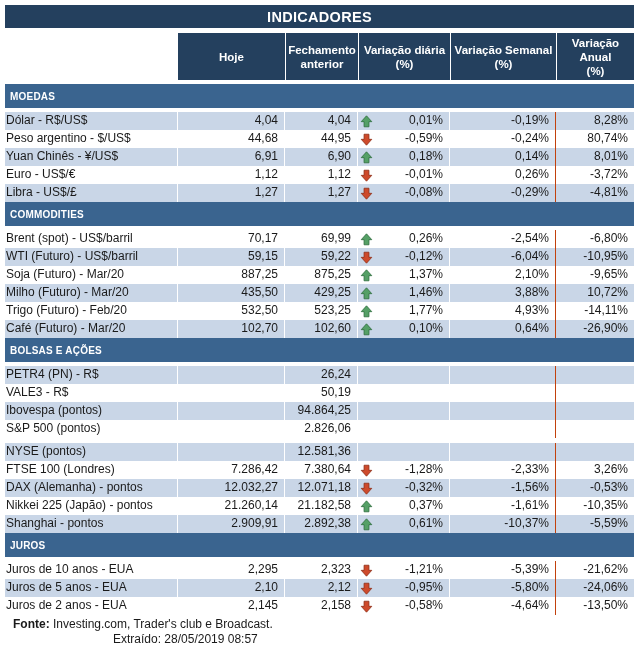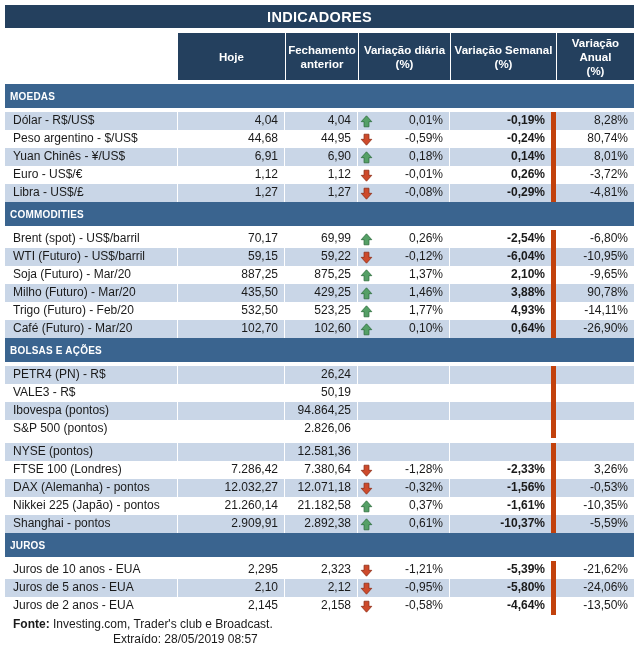--- a/index.html
+++ b/index.html
@@ -25,26 +25,26 @@
   .ch-fech{width:73px;}
   .ch-diaria{width:92px;}
   .ch-semanal{width:106px;}
   .ch-anual{width:78px;}
 
   .section-bar{width:629px;height:24px;background:var(--section);color:#fff;font-size:10px;font-weight:bold;display:flex;align-items:center;padding-left:5px;margin-bottom:4px;letter-spacing:.2px;}
 
   .row{display:flex;width:629px;height:18px;line-height:17px;font-size:12px;}
   .row.shaded{background:var(--shade);}
   .cell{height:18px;overflow:hidden;white-space:nowrap;}
-  .c-label{width:173px;padding-left:8px;border-right:1px solid #fff;}
+  .c-label{width:173px;padding-left:1px;border-right:1px solid #fff;}
   .c-hoje{width:107px;border-right:1px solid #fff;}
   .c-fech{width:73px;border-right:1px solid #fff;}
   .c-arrow{width:17px;display:flex;align-items:center;justify-content:flex-start;padding-left:2px;}
   .c-diaria{width:75px;border-right:1px solid #fff;}
-  .c-semanal{width:106px;border-right:5px solid #c2410c;font-weight:bold;}
+  .c-semanal{width:106px;border-right:1px solid #c2410c;}
   .c-anual{width:78px;}
   .num{text-align:right;padding-right:6px;}
   .row-spacer{height:5px;width:629px;background:#fff;}
 
   .arrow{display:block;}
   .arrow path{stroke-width:1;stroke-linejoin:round;}
   .arrow-up path{fill:var(--up);stroke:var(--up-stroke);}
   .arrow-down path{fill:var(--down);stroke:var(--down-stroke);}
 
   .footer{margin-top:2px;font-size:12px;line-height:15px;margin-left:8px;}
@@ -199,21 +199,21 @@
         <div class="cell c-label">Milho (Futuro) - Mar/20</div>
         <div class="cell c-hoje num">435,50</div>
         <div class="cell c-fech num">429,25</div>
         <div class="cell c-arrow">
           <svg class="arrow arrow-up" width="13" height="13" viewBox="0 0 16 16">
             <path d="M8 1 L14.5 8.2 L11 8.2 L11 14.5 L5 14.5 L5 8.2 L1.5 8.2 Z"></path>
           </svg>
         </div>
         <div class="cell c-diaria num">1,46%</div>
         <div class="cell c-semanal num">3,88%</div>
-        <div class="cell c-anual num">90,78%</div>
+        <div class="cell c-anual num">10,72%</div>
       </div>
       <div class="row">
         <div class="cell c-label">Trigo (Futuro) - Feb/20</div>
         <div class="cell c-hoje num">532,50</div>
         <div class="cell c-fech num">523,25</div>
         <div class="cell c-arrow">
           <svg class="arrow arrow-up" width="13" height="13" viewBox="0 0 16 16">
             <path d="M8 1 L14.5 8.2 L11 8.2 L11 14.5 L5 14.5 L5 8.2 L1.5 8.2 Z"></path>
           </svg>
         </div>

